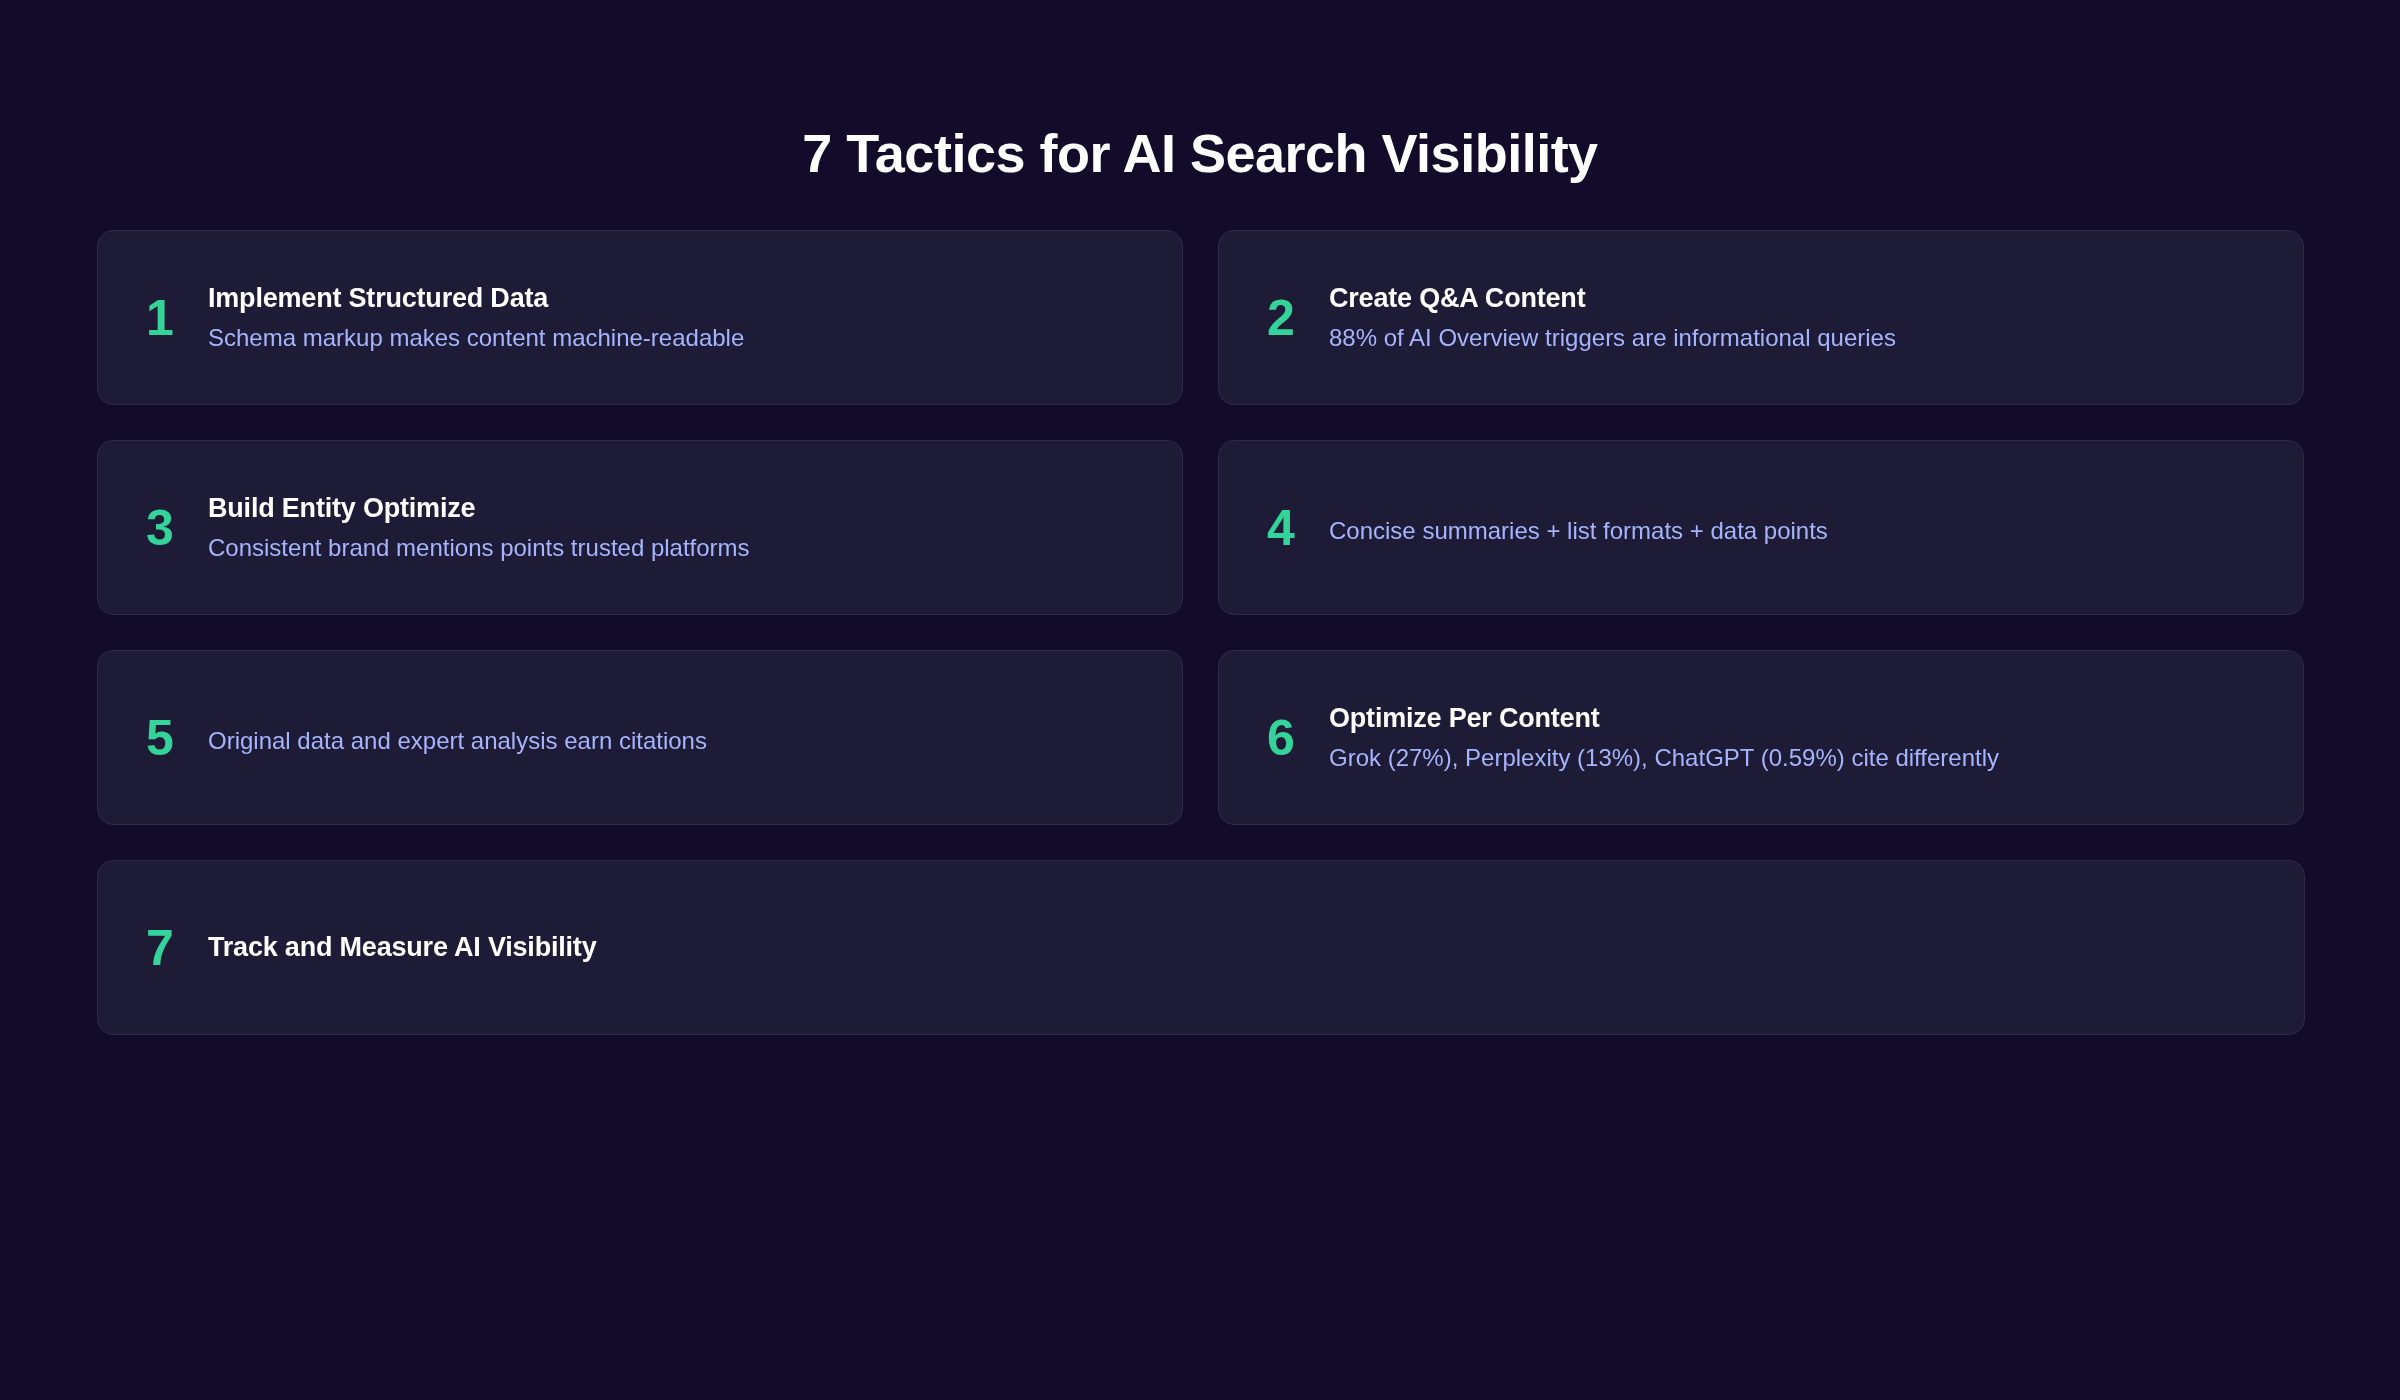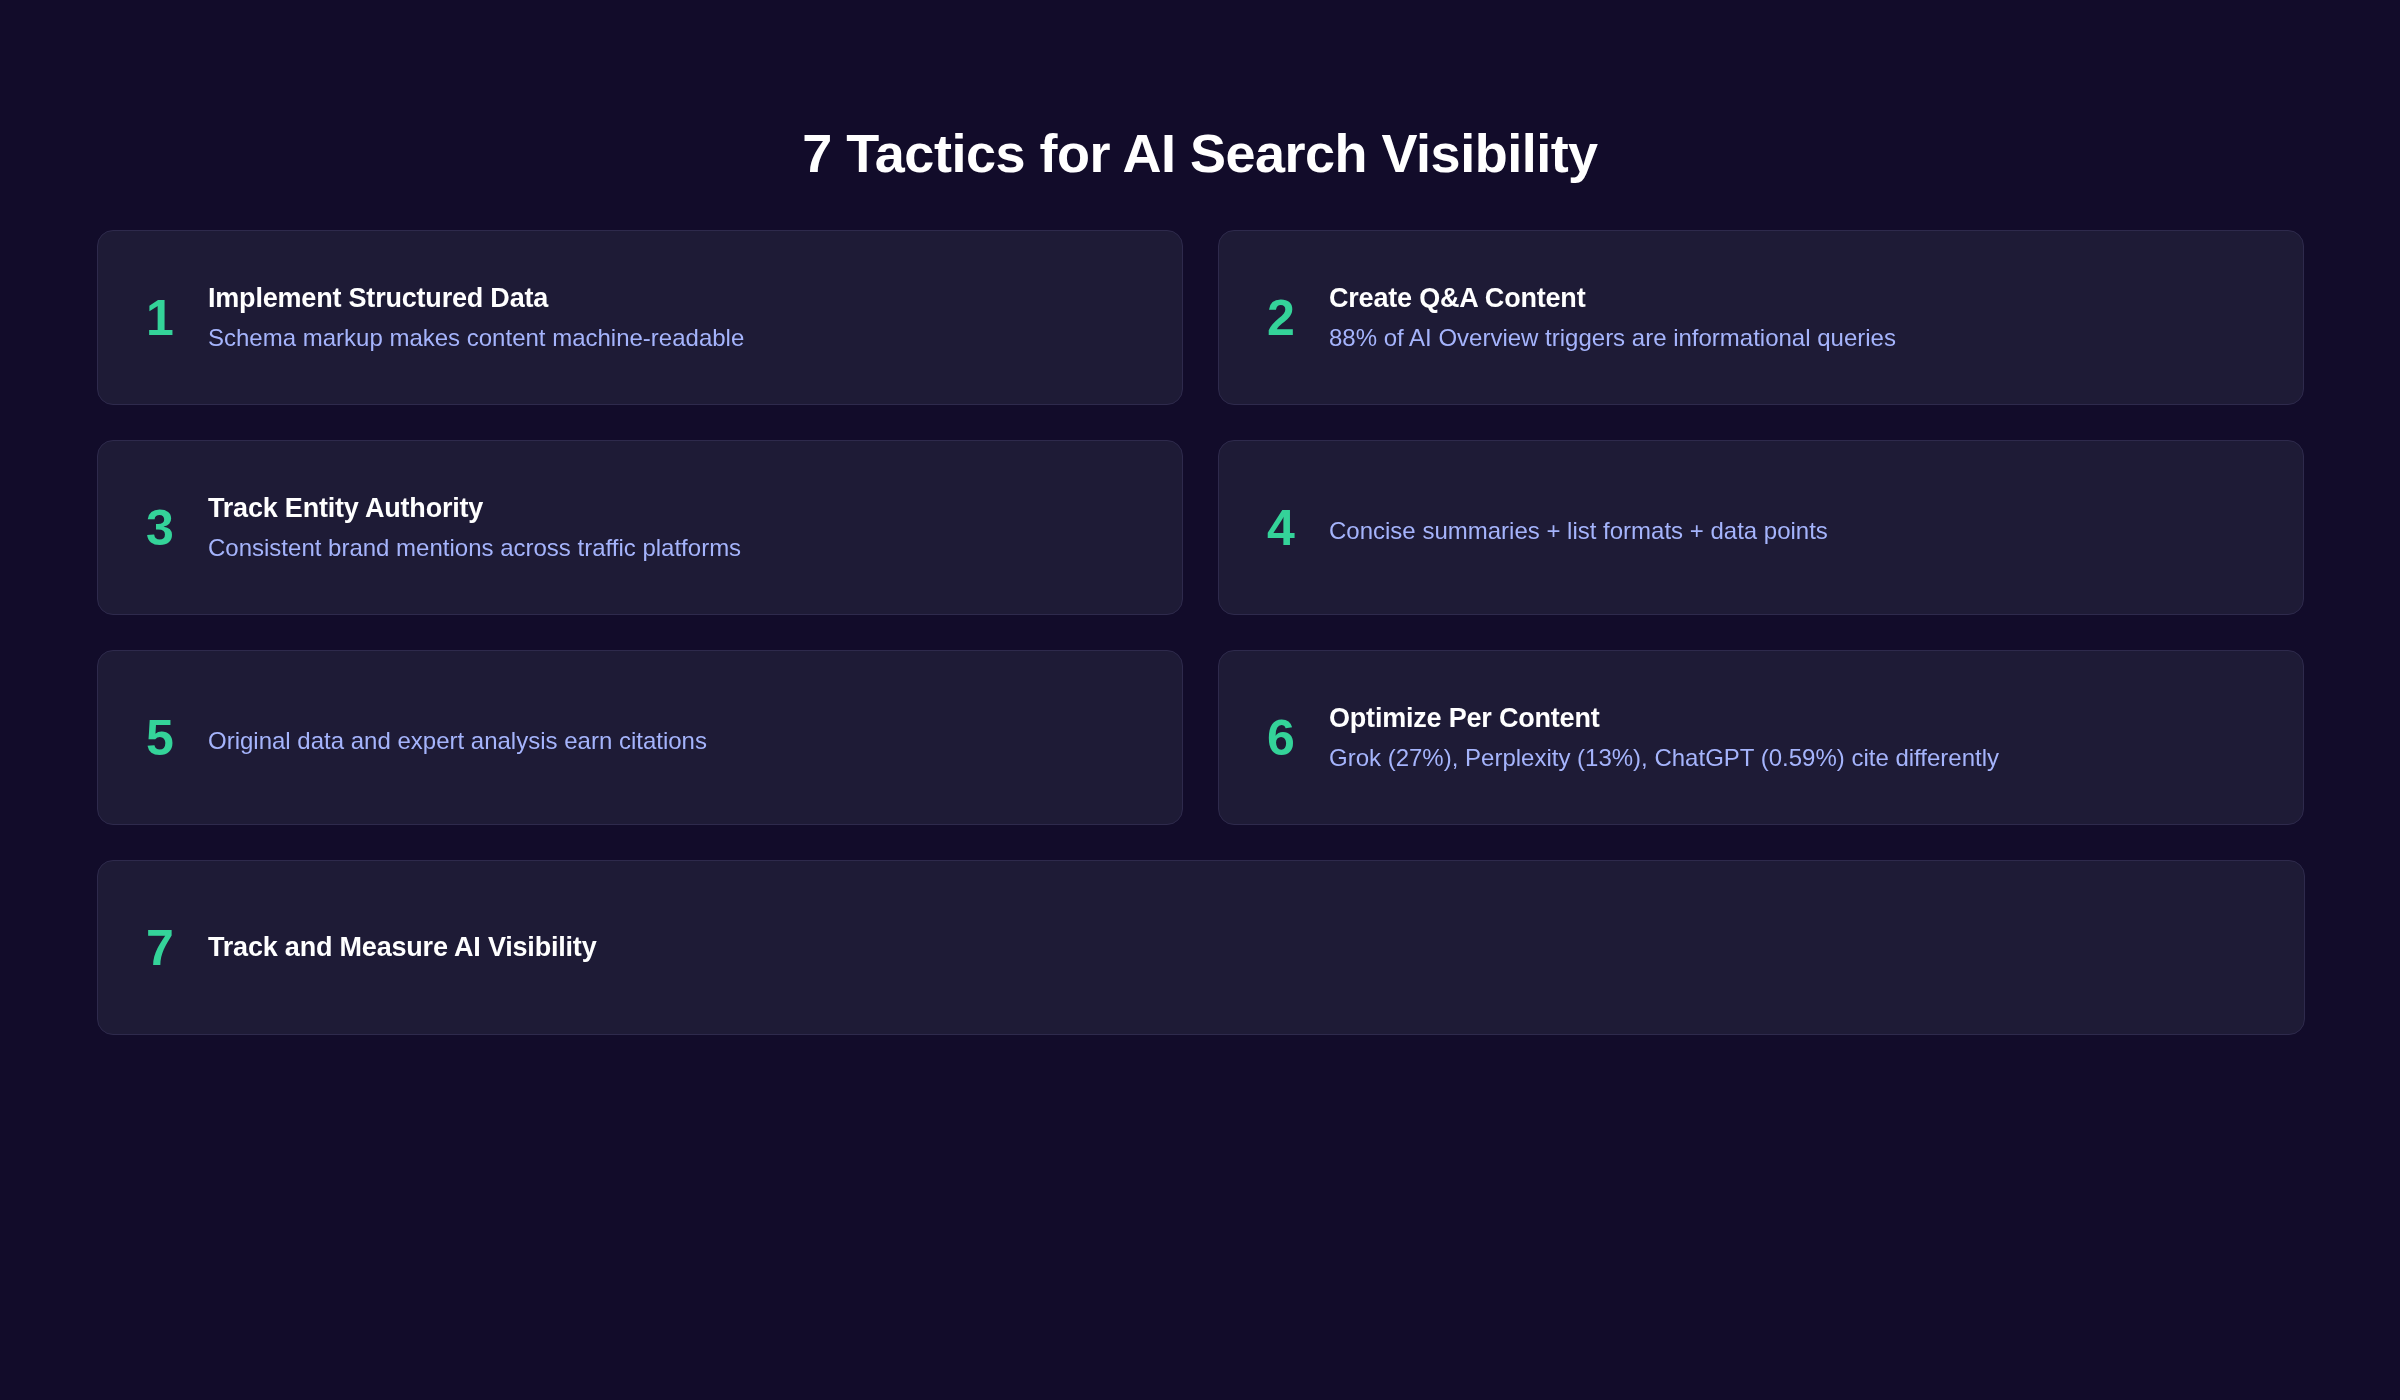--- a/index.html
+++ b/index.html
@@ -104,22 +104,22 @@
       <div class="tactic-card">
         <div class="card-number">2</div>
         <div class="card-body">
           <div class="card-title">Create Q&amp;A Content</div>
           <div class="card-subtitle">88% of AI Overview triggers are informational queries</div>
         </div>
       </div>
       <div class="tactic-card">
         <div class="card-number">3</div>
         <div class="card-body">
-          <div class="card-title">Track Entity Authority</div>
-          <div class="card-subtitle">Consistent brand mentions across traffic platforms</div>
+          <div class="card-title">Build Entity Optimize</div>
+          <div class="card-subtitle">Consistent brand mentions points trusted platforms</div>
         </div>
       </div>
       <div class="tactic-card">
         <div class="card-number">4</div>
         <div class="card-body">
           <div class="card-subtitle">Concise summaries + list formats + data points</div>
         </div>
       </div>
       <div class="tactic-card">
         <div class="card-number">5</div>

